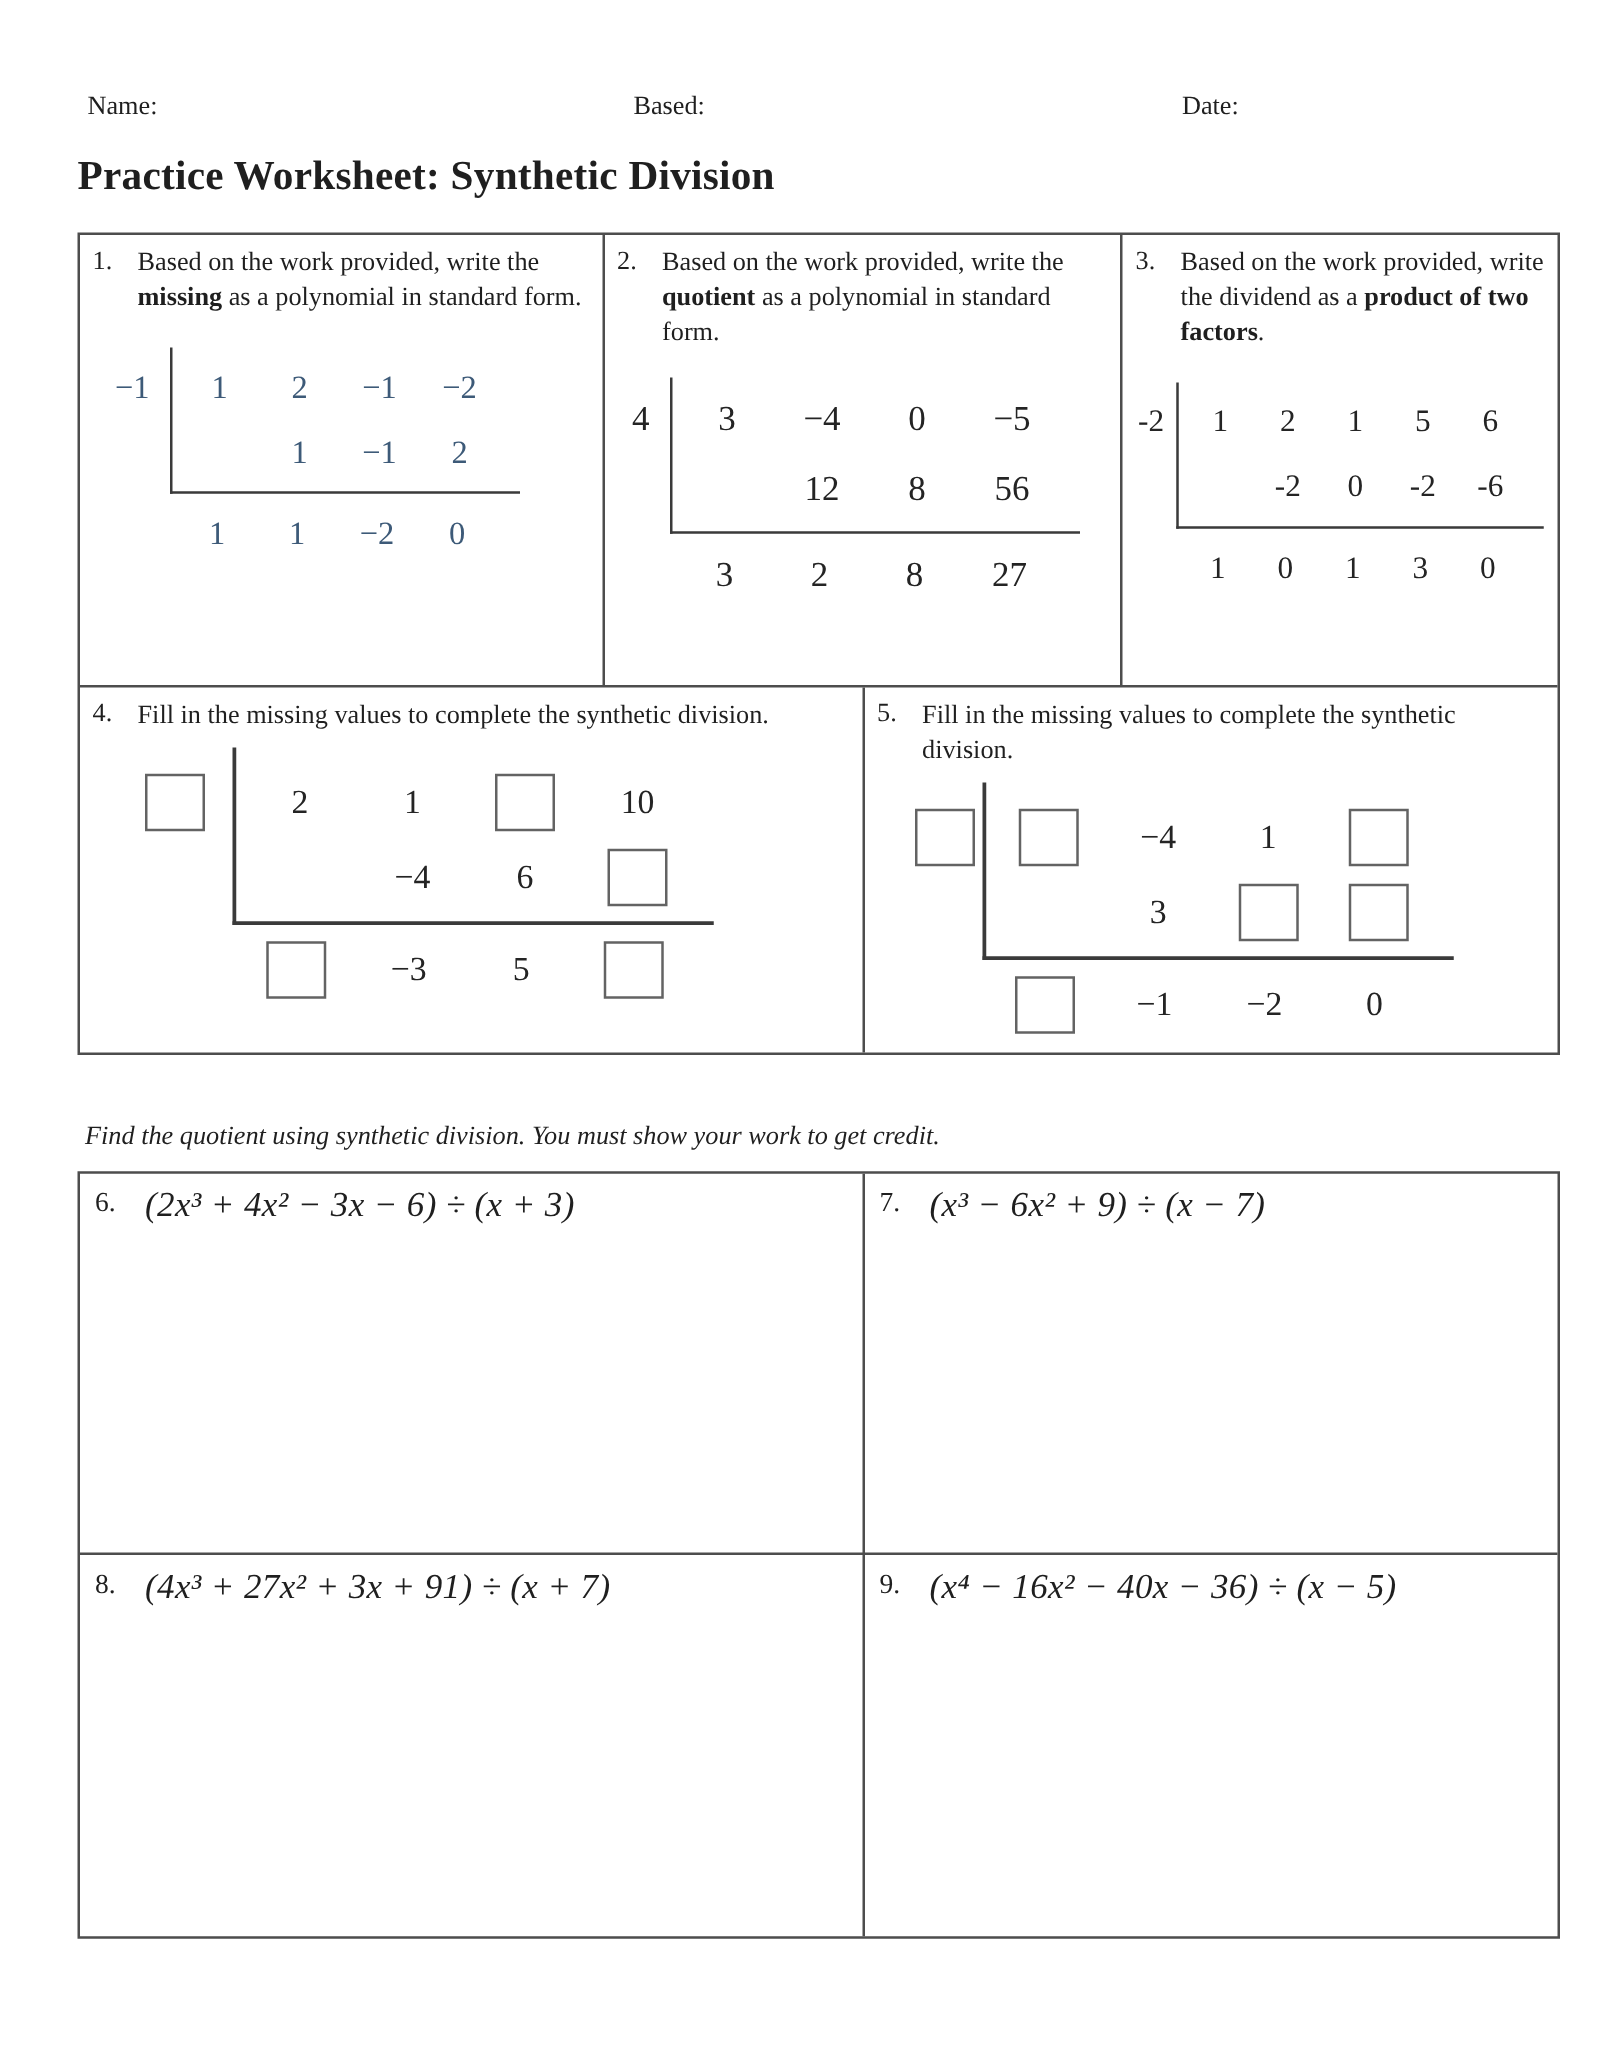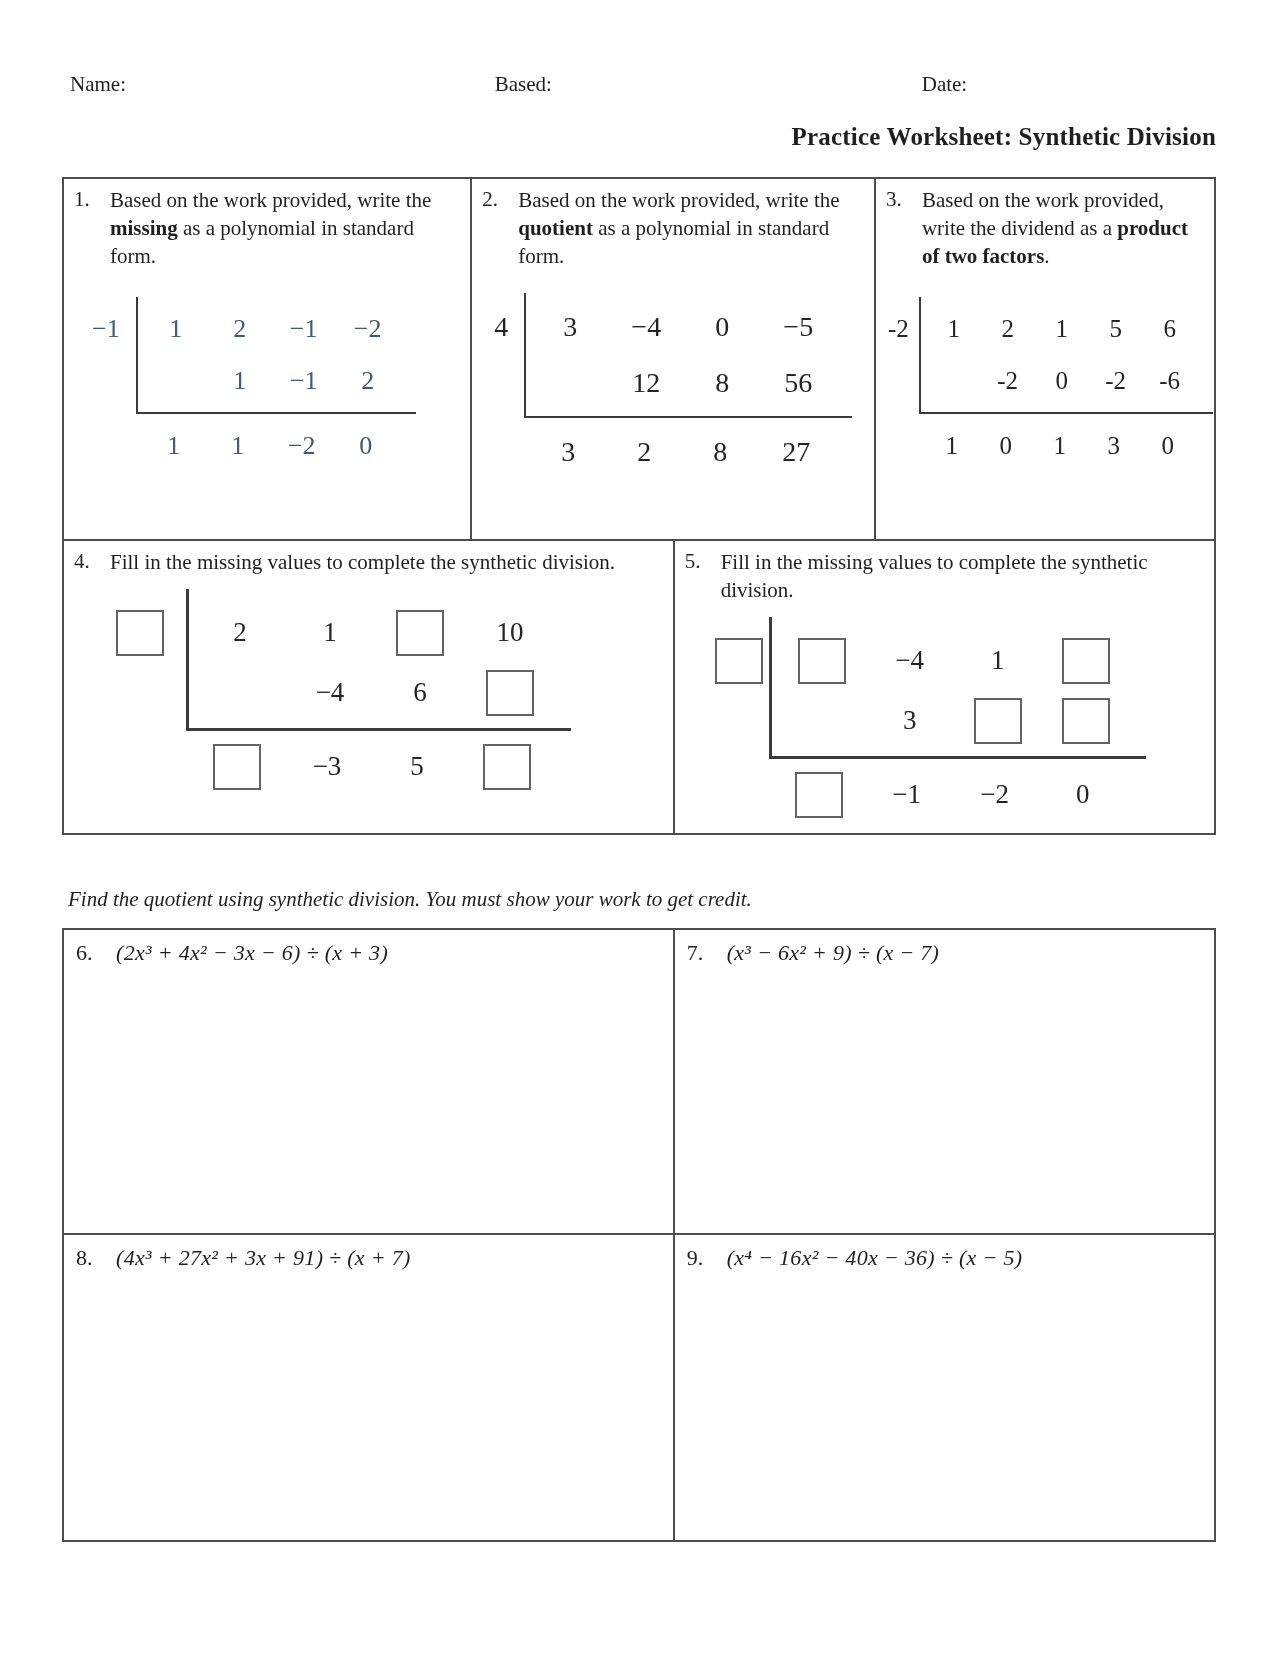--- a/index.html
+++ b/index.html
@@ -1,28 +1,28 @@
 <!DOCTYPE html>
 <html><head>
 <meta charset="utf-8">
 <style>
   * { box-sizing: border-box; }
   html,body { margin:0; padding:0; background:#ffffff; }
   .page {
     width:1280px; height:1656px; background:#ffffff; position:relative;
-    padding:72px 64px 0 62px;
+    padding:72px 32px 0 62px;
     font-family:"Liberation Serif","DejaVu Serif",serif;
     color:#1f1f1f; overflow:hidden;
   }
   
   .header-row { display:grid; grid-template-columns:37.5% 37% 25.5%; font-size:21px; }
   .hdr { text-align:left; }
   .hdr.first { padding-left:8px; }
   
-  .title { text-align:right; font-size:25px; font-weight:bold; margin:26px 0 16px 0; letter-spacing:0.2px; }
+  .title { text-align:left; font-size:33px; font-weight:bold; margin:26px 0 16px 0; letter-spacing:0.2px; }
   
   .sheet-table { border:2px solid #4d4d4d; margin-top:26px; }
   .t1-top { display:grid; grid-template-columns:35.5% 35.1% 29.4%; min-height:360px; }
   .t1-bottom { display:grid; grid-template-columns:53.1% 46.9%; min-height:288px; border-top:2px solid #4d4d4d; }
   .t1-top > .cell:not(:last-child), .t1-bottom > .cell:not(:last-child) { border-right:2px solid #4d4d4d; }
   .cell { padding:8px 10px; }
   .prob-head { display:flex; }
   .pnum { width:36px; flex:0 0 auto; font-size:21px; }
   .prompt { flex:1; margin:0; font-size:21px; line-height:1.33; }
   .prompt b { font-weight:bold; }
@@ -53,21 +53,21 @@
   .sd-p5 .sd-divisor { padding-right:6px; }
   
   .instruction { font-size:21px; margin:52px 0 0 6px;font-style:italic; }
   .table2 { border:2px solid #4d4d4d; margin-top:16px; display:grid;
             grid-template-columns:53.1% 46.9%; grid-template-rows:305px 305px; }
   .table2 > .cell { padding:10px 12px; }
   .table2 > .cell:nth-child(odd) { border-right:2px solid #4d4d4d; }
   .table2 > .cell:nth-child(-n+2) { border-bottom:2px solid #4d4d4d; }
   .q-head { display:flex; }
   .q-num { width:40px; flex:0 0 auto; font-size:22px; }
-  .expr { font-size:22px; font-style:italic; letter-spacing:0.3px; }
+  .expr { font-size:28px; font-style:italic; letter-spacing:0.3px; }
 </style>
 </head>
 <body>
 
 <div class="page">
 
   <div class="header-row">
     <span class="hdr first">Name:</span>
     <span class="hdr">Based:</span>
     <span class="hdr">Date:</span>

